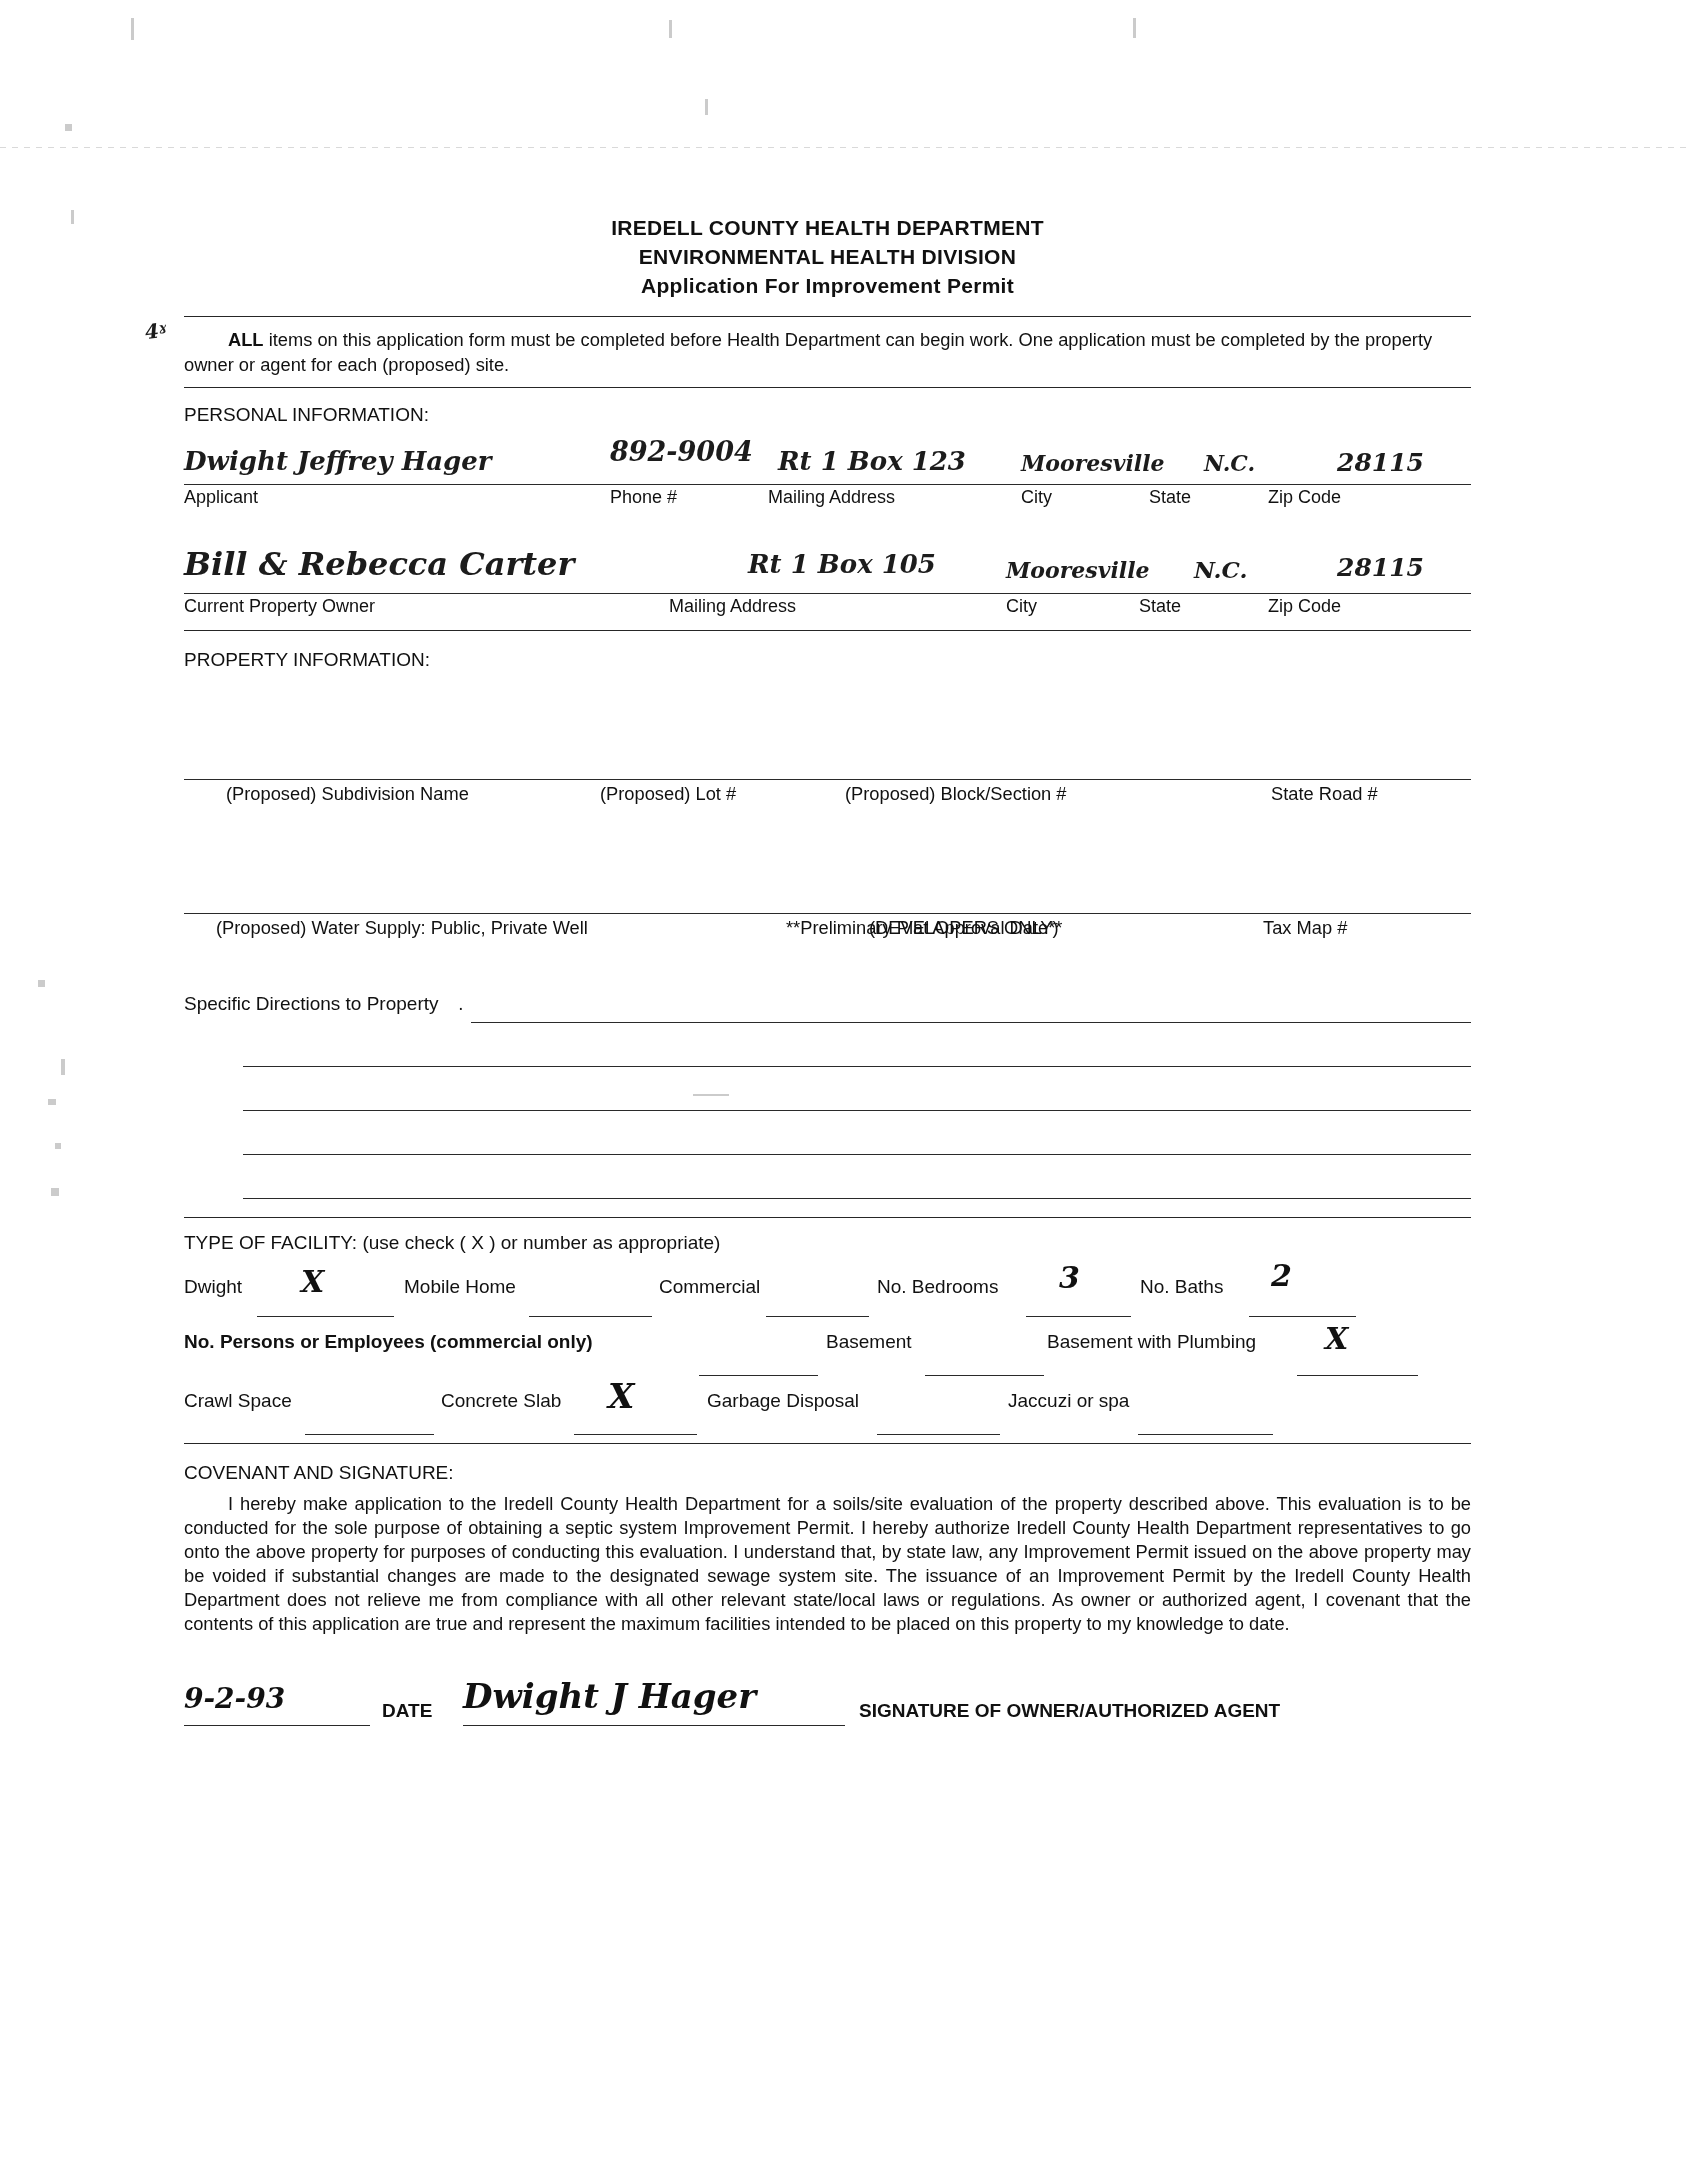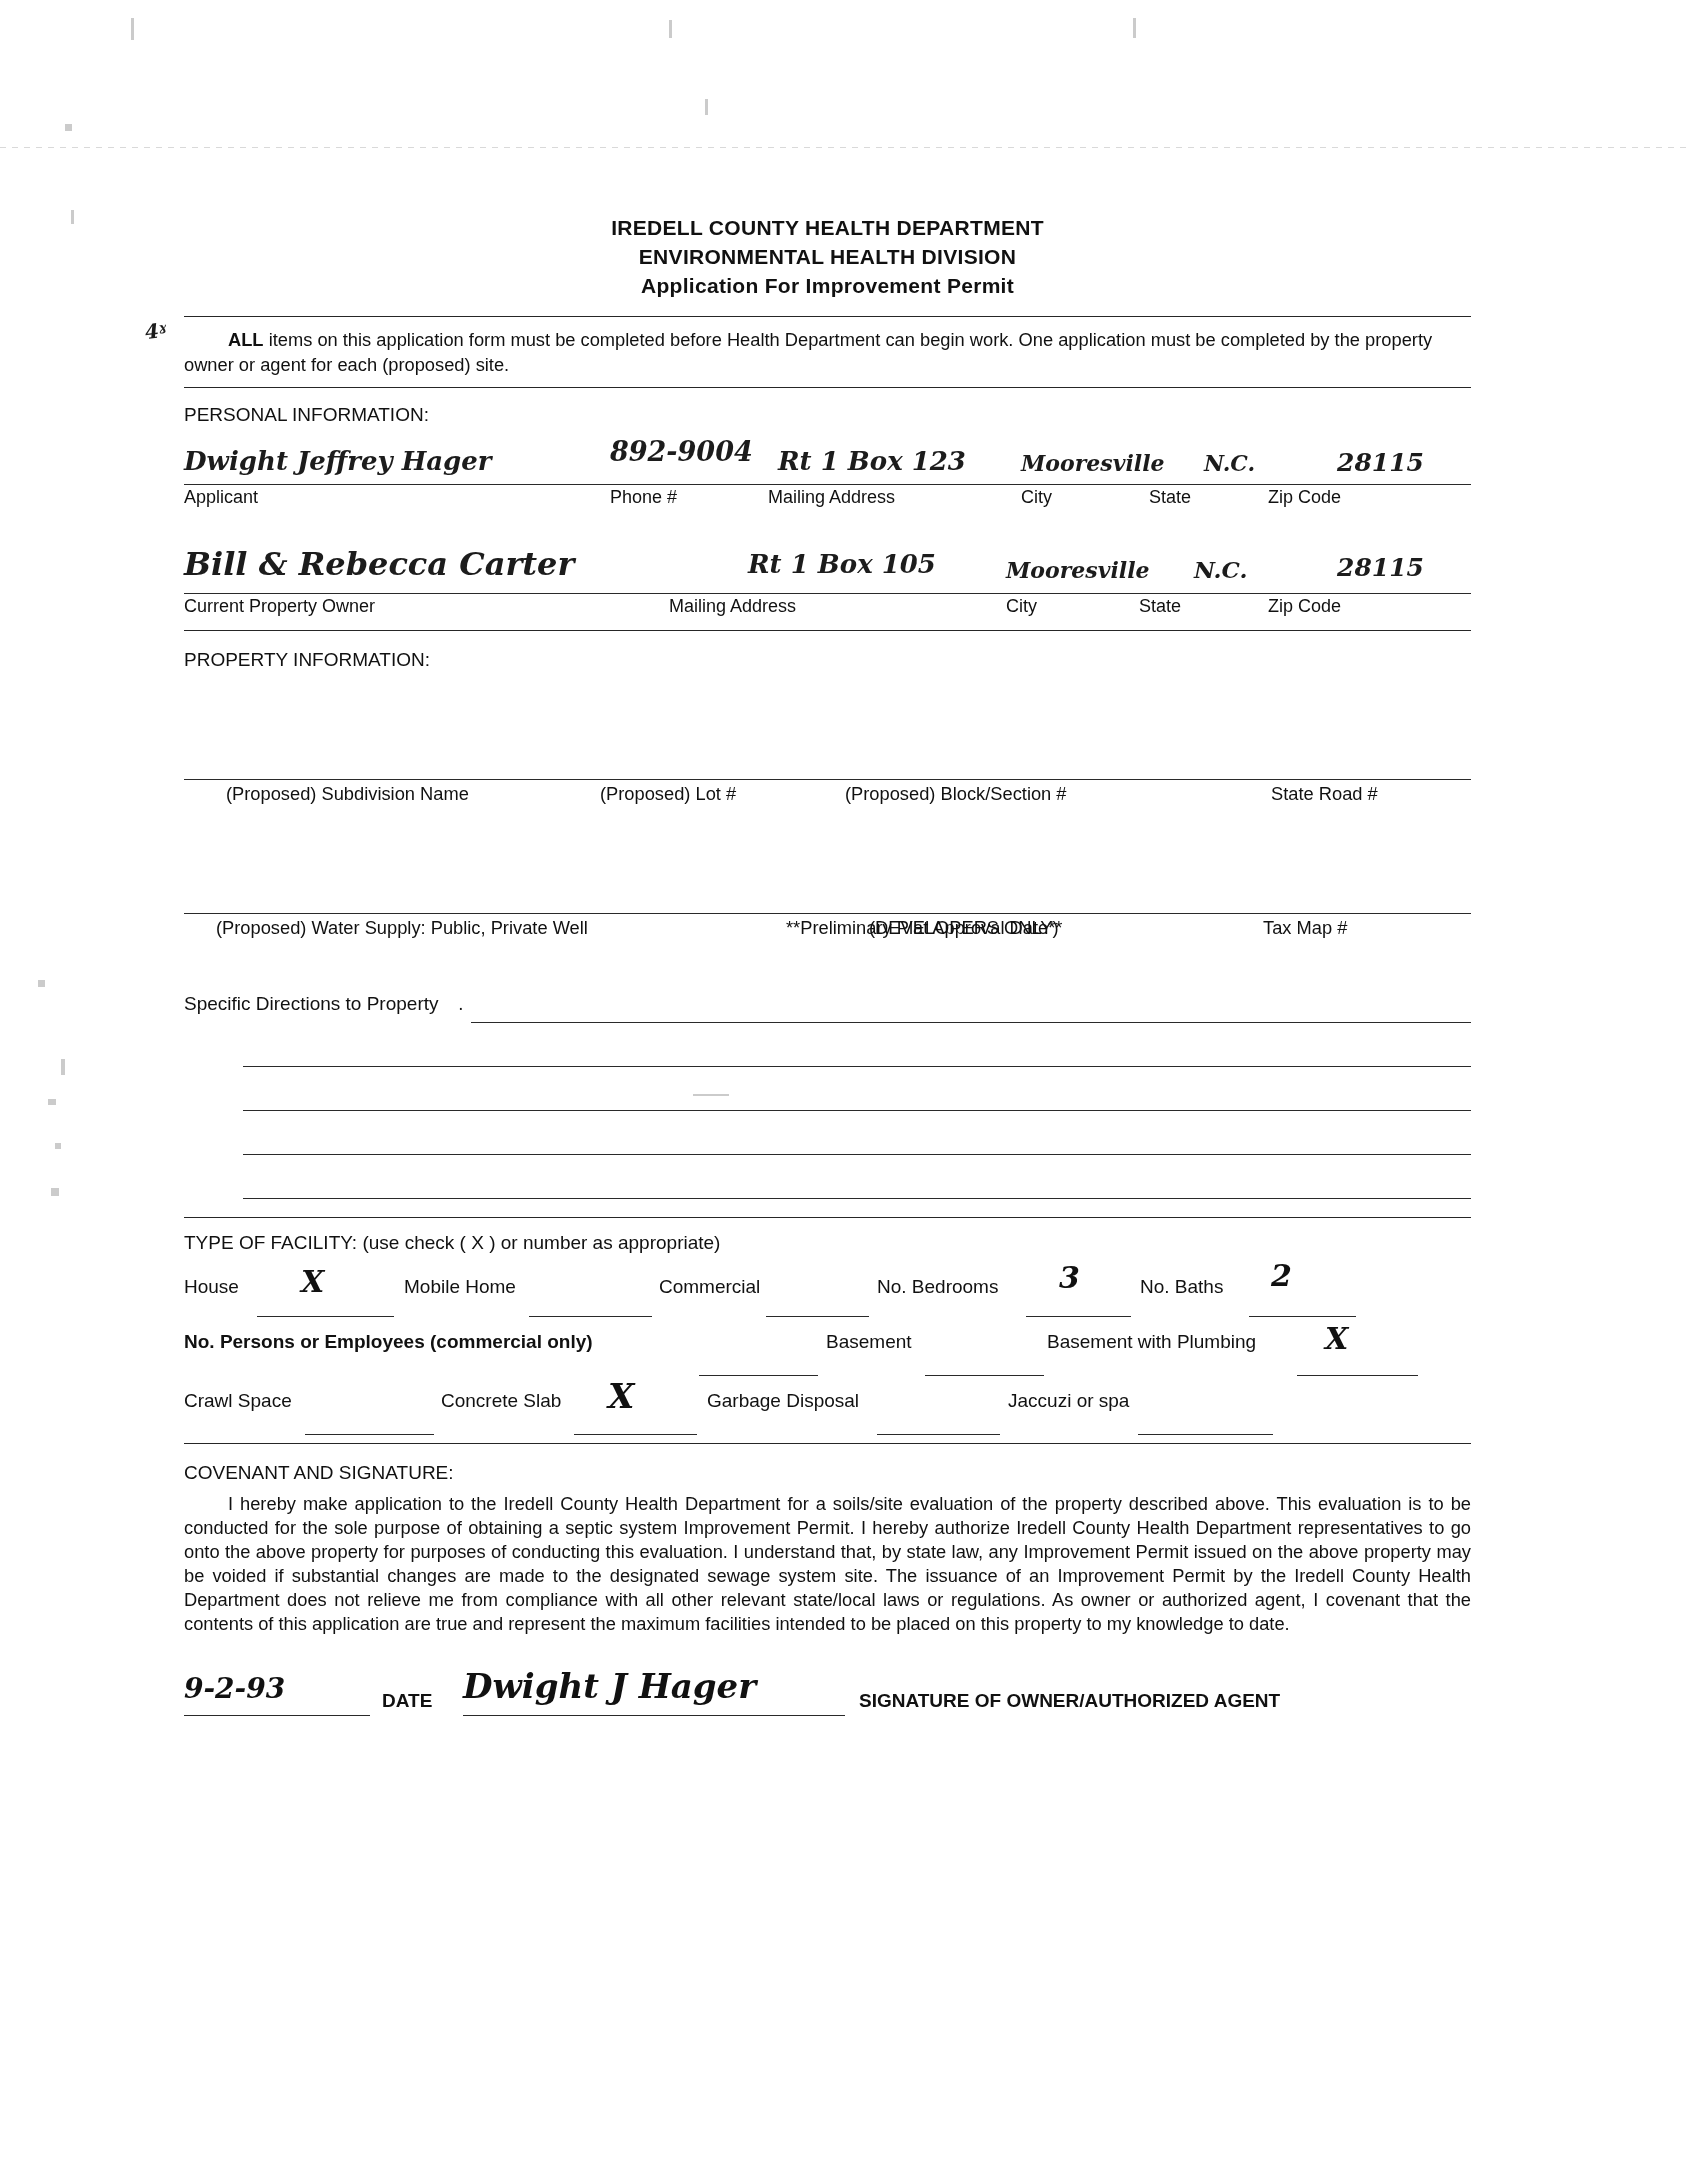--- a/index.html
+++ b/index.html
@@ -136,21 +136,21 @@
   .covenant p {
     font-size: 18.3px;
     line-height: 24px;
     margin: 0 0 2px 0;
     text-align: justify;
   }
 
   .sigrow {
     position: relative;
     height: 69px;
-    margin-top: 28px;
+    margin-top: 38px;
     font-size: 19px;
   }
   .sigrow .t { position: absolute; top: 26px; white-space: nowrap; font-weight: bold; }
   .sigrow .blank { position: absolute; top: 51px; border-bottom: 1.5px solid #2a2a2a; }
 
   .hw-big {
     font-family: "DejaVu Serif", serif;
     font-style: italic;
     font-weight: 600;
     font-size: 28px;
@@ -273,21 +273,21 @@
     </div>
     <div style="position:relative; height:44px;">
       <div style="position:absolute; left:59px; right:0; bottom:4px; border-bottom:1.5px solid #2a2a2a;"></div>
     </div>
 
     <div class="rule" style="margin-top:14px;"></div>
 
     <div class="facility-title" style="margin-top:14px;">TYPE OF FACILITY: (use check ( X ) or number as appropriate)</div>
 
     <div class="frow" style="height:55px;">
-      <span class="t" style="left:0px;">House</span>
+      <span class="t" style="left:0px;">Dwight</span>
       <div class="blank" style="left:73px; width:137px;"></div>
       <span class="hw-x" style="position:absolute; left:117px; top:-4px;">X</span>
 
       <span class="t" style="left:220px;">Mobile Home</span>
       <div class="blank" style="left:345px; width:123px;"></div>
 
       <span class="t" style="left:475px;">Commercial</span>
       <div class="blank" style="left:582px; width:103px;"></div>
 
       <span class="t" style="left:693px;">No. Bedrooms</span>

